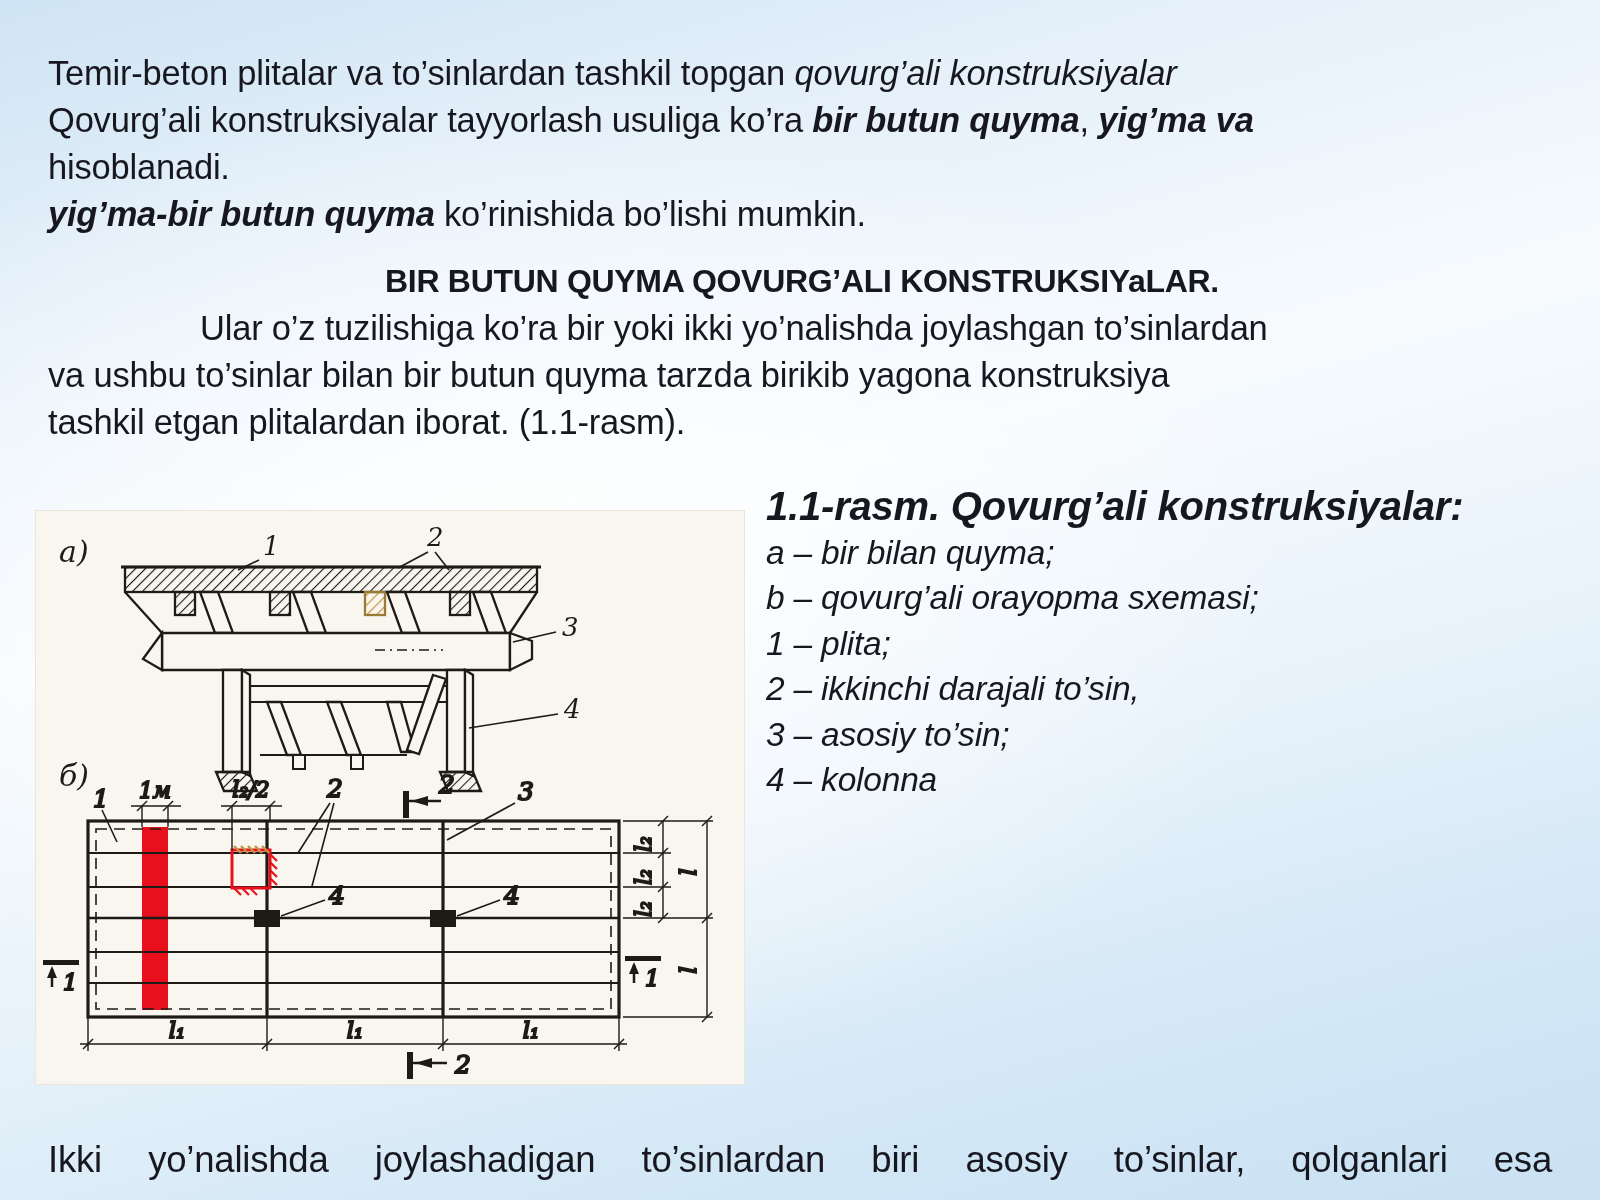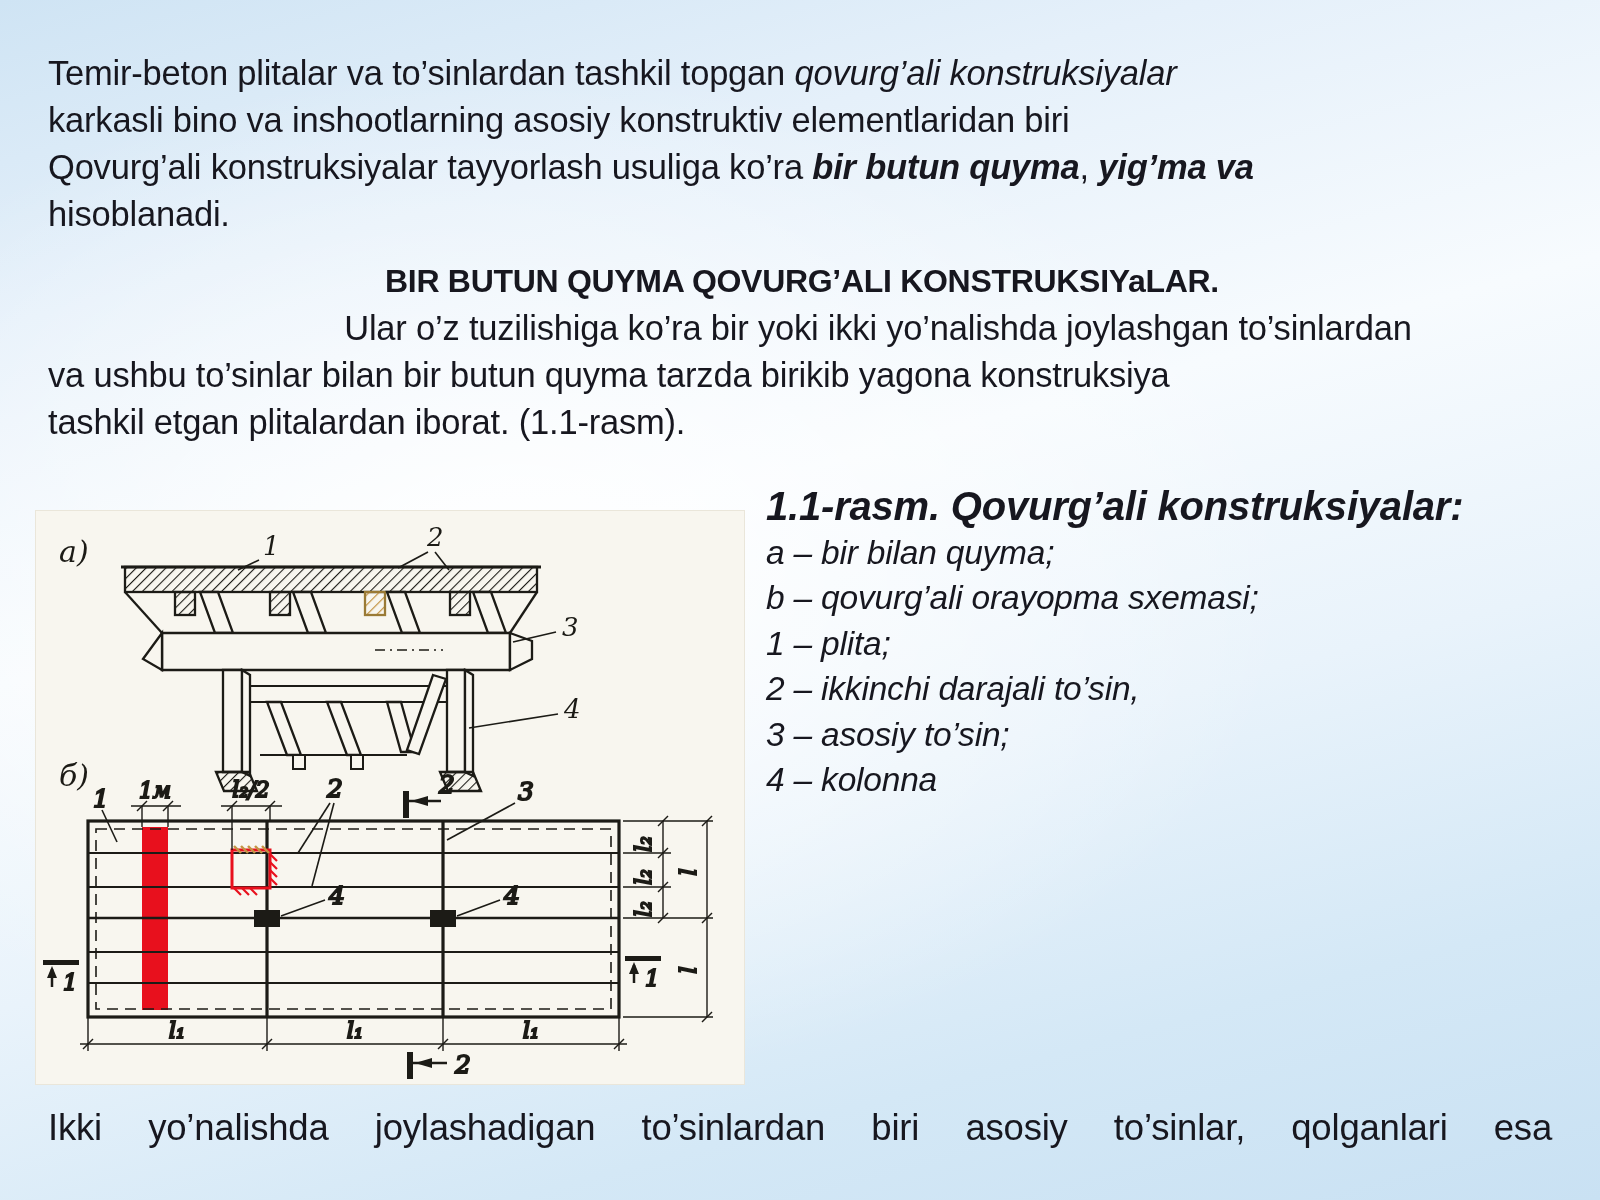--- a/index.html
+++ b/index.html
@@ -10,42 +10,42 @@
     background:
       radial-gradient(ellipse 1150px 750px at 32% 48%, rgba(255,255,255,0.96), rgba(255,255,255,0) 68%),
       linear-gradient(165deg,#cfe4f4 0%,#e5f0fa 20%,#f7fbfe 42%,#e9f3fb 62%,#d4e8f6 82%,#c9e1f3 100%);
     text-decoration: underline;
   }
   .textblock{position:absolute;left:48px;top:50px;width:1508px;}
   .tline{font-size:34.5px;line-height:47px;white-space:nowrap;letter-spacing:-0.2px;}
   .it{font-style:italic;}
   .bi{font-style:italic;font-weight:bold;}
   .headline{text-align:center;font-weight:bold;font-size:32px;letter-spacing:-0.3px;margin-top:20px;}
-  .indent{padding-left:152px;text-align:center;}
+  .indent{padding-left:152px;}
   .caption{position:absolute;left:766px;top:484px;width:830px;}
   .cline{font-size:33.5px;line-height:45.5px;font-style:italic;white-space:nowrap;letter-spacing:-0.2px;}
   .ctitle{font-weight:bold;font-size:40px;}
   .bottomline{
-    position:absolute;left:48px;top:1104px;width:1504px;
+    position:absolute;left:48px;top:1136px;width:1504px;
     font-size:36.5px;line-height:48px;letter-spacing:-0.2px;
     text-align:justify;text-align-last:justify;
   }
   .figcard{position:absolute;left:35px;top:510px;width:710px;height:575px;}
   svg text{font-family:"DejaVu Serif","DejaVu Sans",serif;font-style:italic;fill:#1c1b16;}
 </style>
 </head>
 <body>
 
 <div class="slide">
 
   <div class="textblock">
     <div class="tline"><span>Temir-beton plitalar va to’sinlardan tashkil topgan </span><span class="it">qovurg’ali konstruksiyalar</span></div>
-    <div class="tline">karkasli bino va inshootlarning asosiy konstruktiv elementlaridan biri</div>
     <div class="tline"><span>Qovurg’ali konstruksiyalar tayyorlash usuliga ko’ra </span><span class="bi">bir butun quyma</span><span>, </span><span class="bi">yig’ma va</span></div>
     <div class="tline">hisoblanadi.</div>
+    <div class="tline"><span class="bi">yig’ma-bir butun quyma</span><span> ko’rinishida bo’lishi mumkin.</span></div>
     <div class="tline headline">BIR BUTUN QUYMA QOVURG’ALI KONSTRUKSIYaLAR.</div>
     <div class="tline indent">Ular o’z tuzilishiga ko’ra bir yoki ikki yo’nalishda joylashgan to’sinlardan</div>
     <div class="tline">va ushbu to’sinlar bilan bir butun quyma tarzda birikib yagona konstruksiya</div>
     <div class="tline">tashkil etgan plitalardan iborat. (1.1-rasm).</div>
   </div>
 
   <div class="figcard">
   <svg width="710" height="575" viewBox="0 0 710 575">
     <defs>
       <pattern id="h1" patternUnits="userSpaceOnUse" width="7" height="7" patternTransform="rotate(45)">

